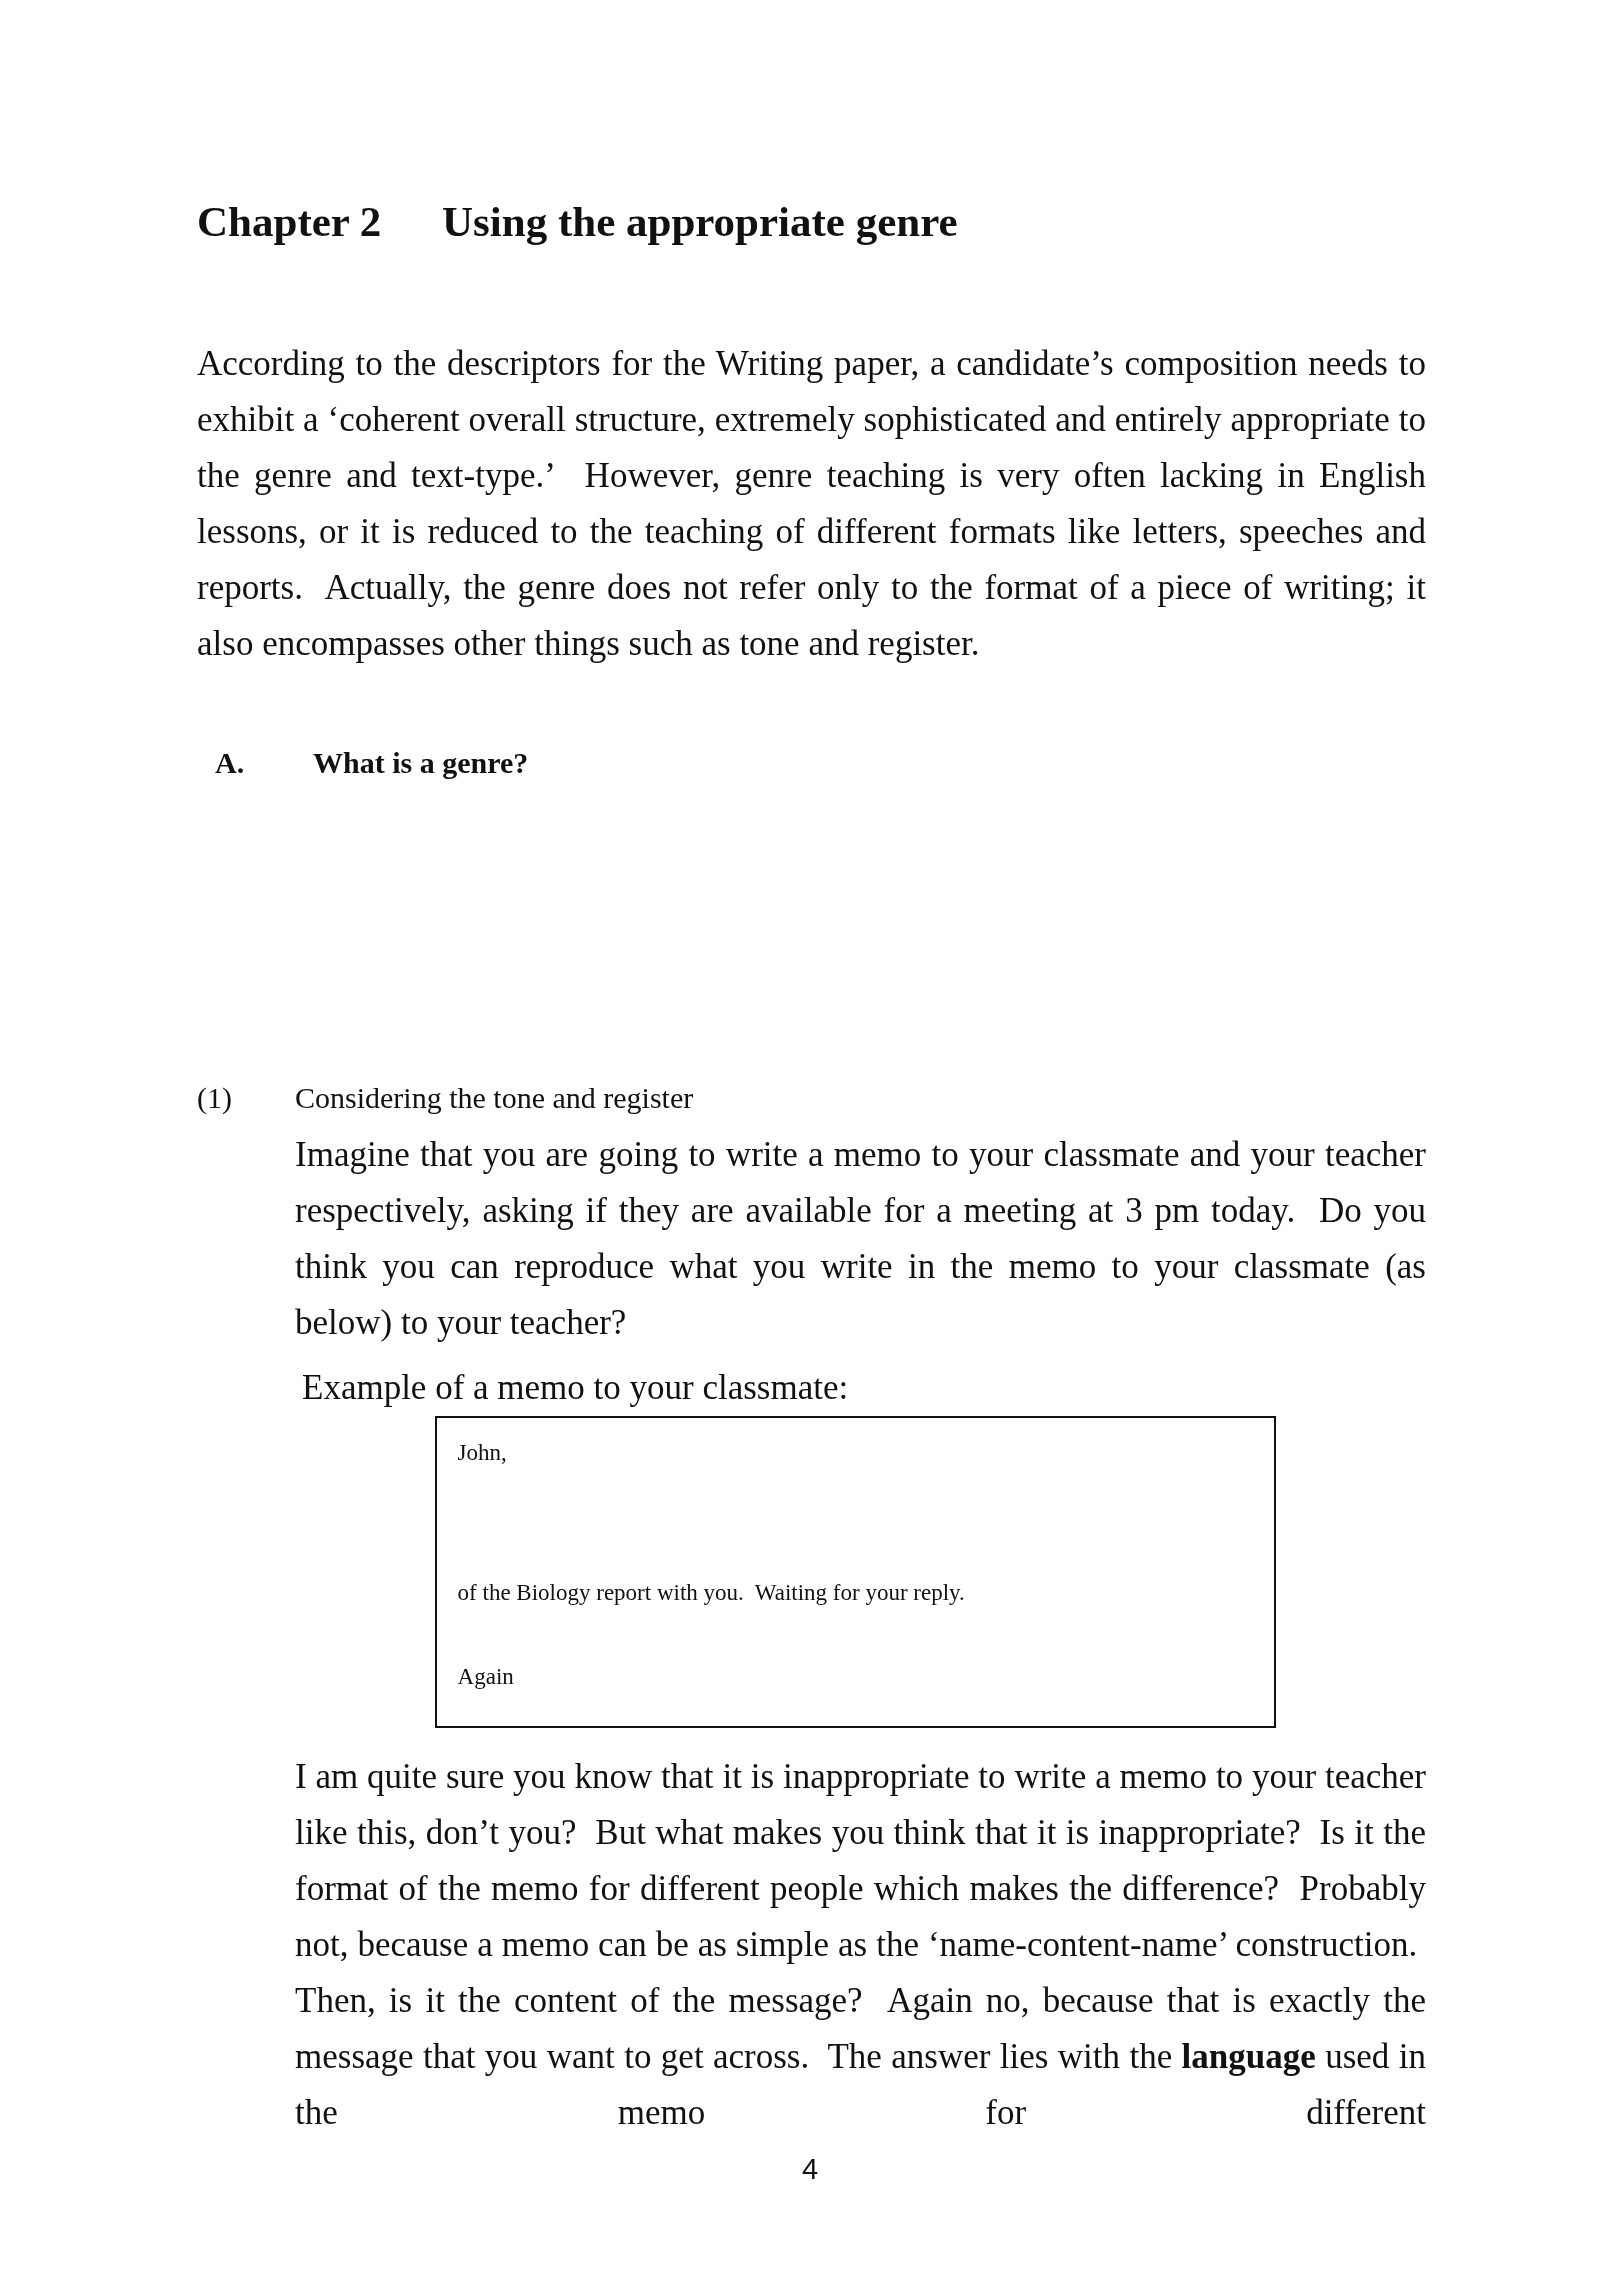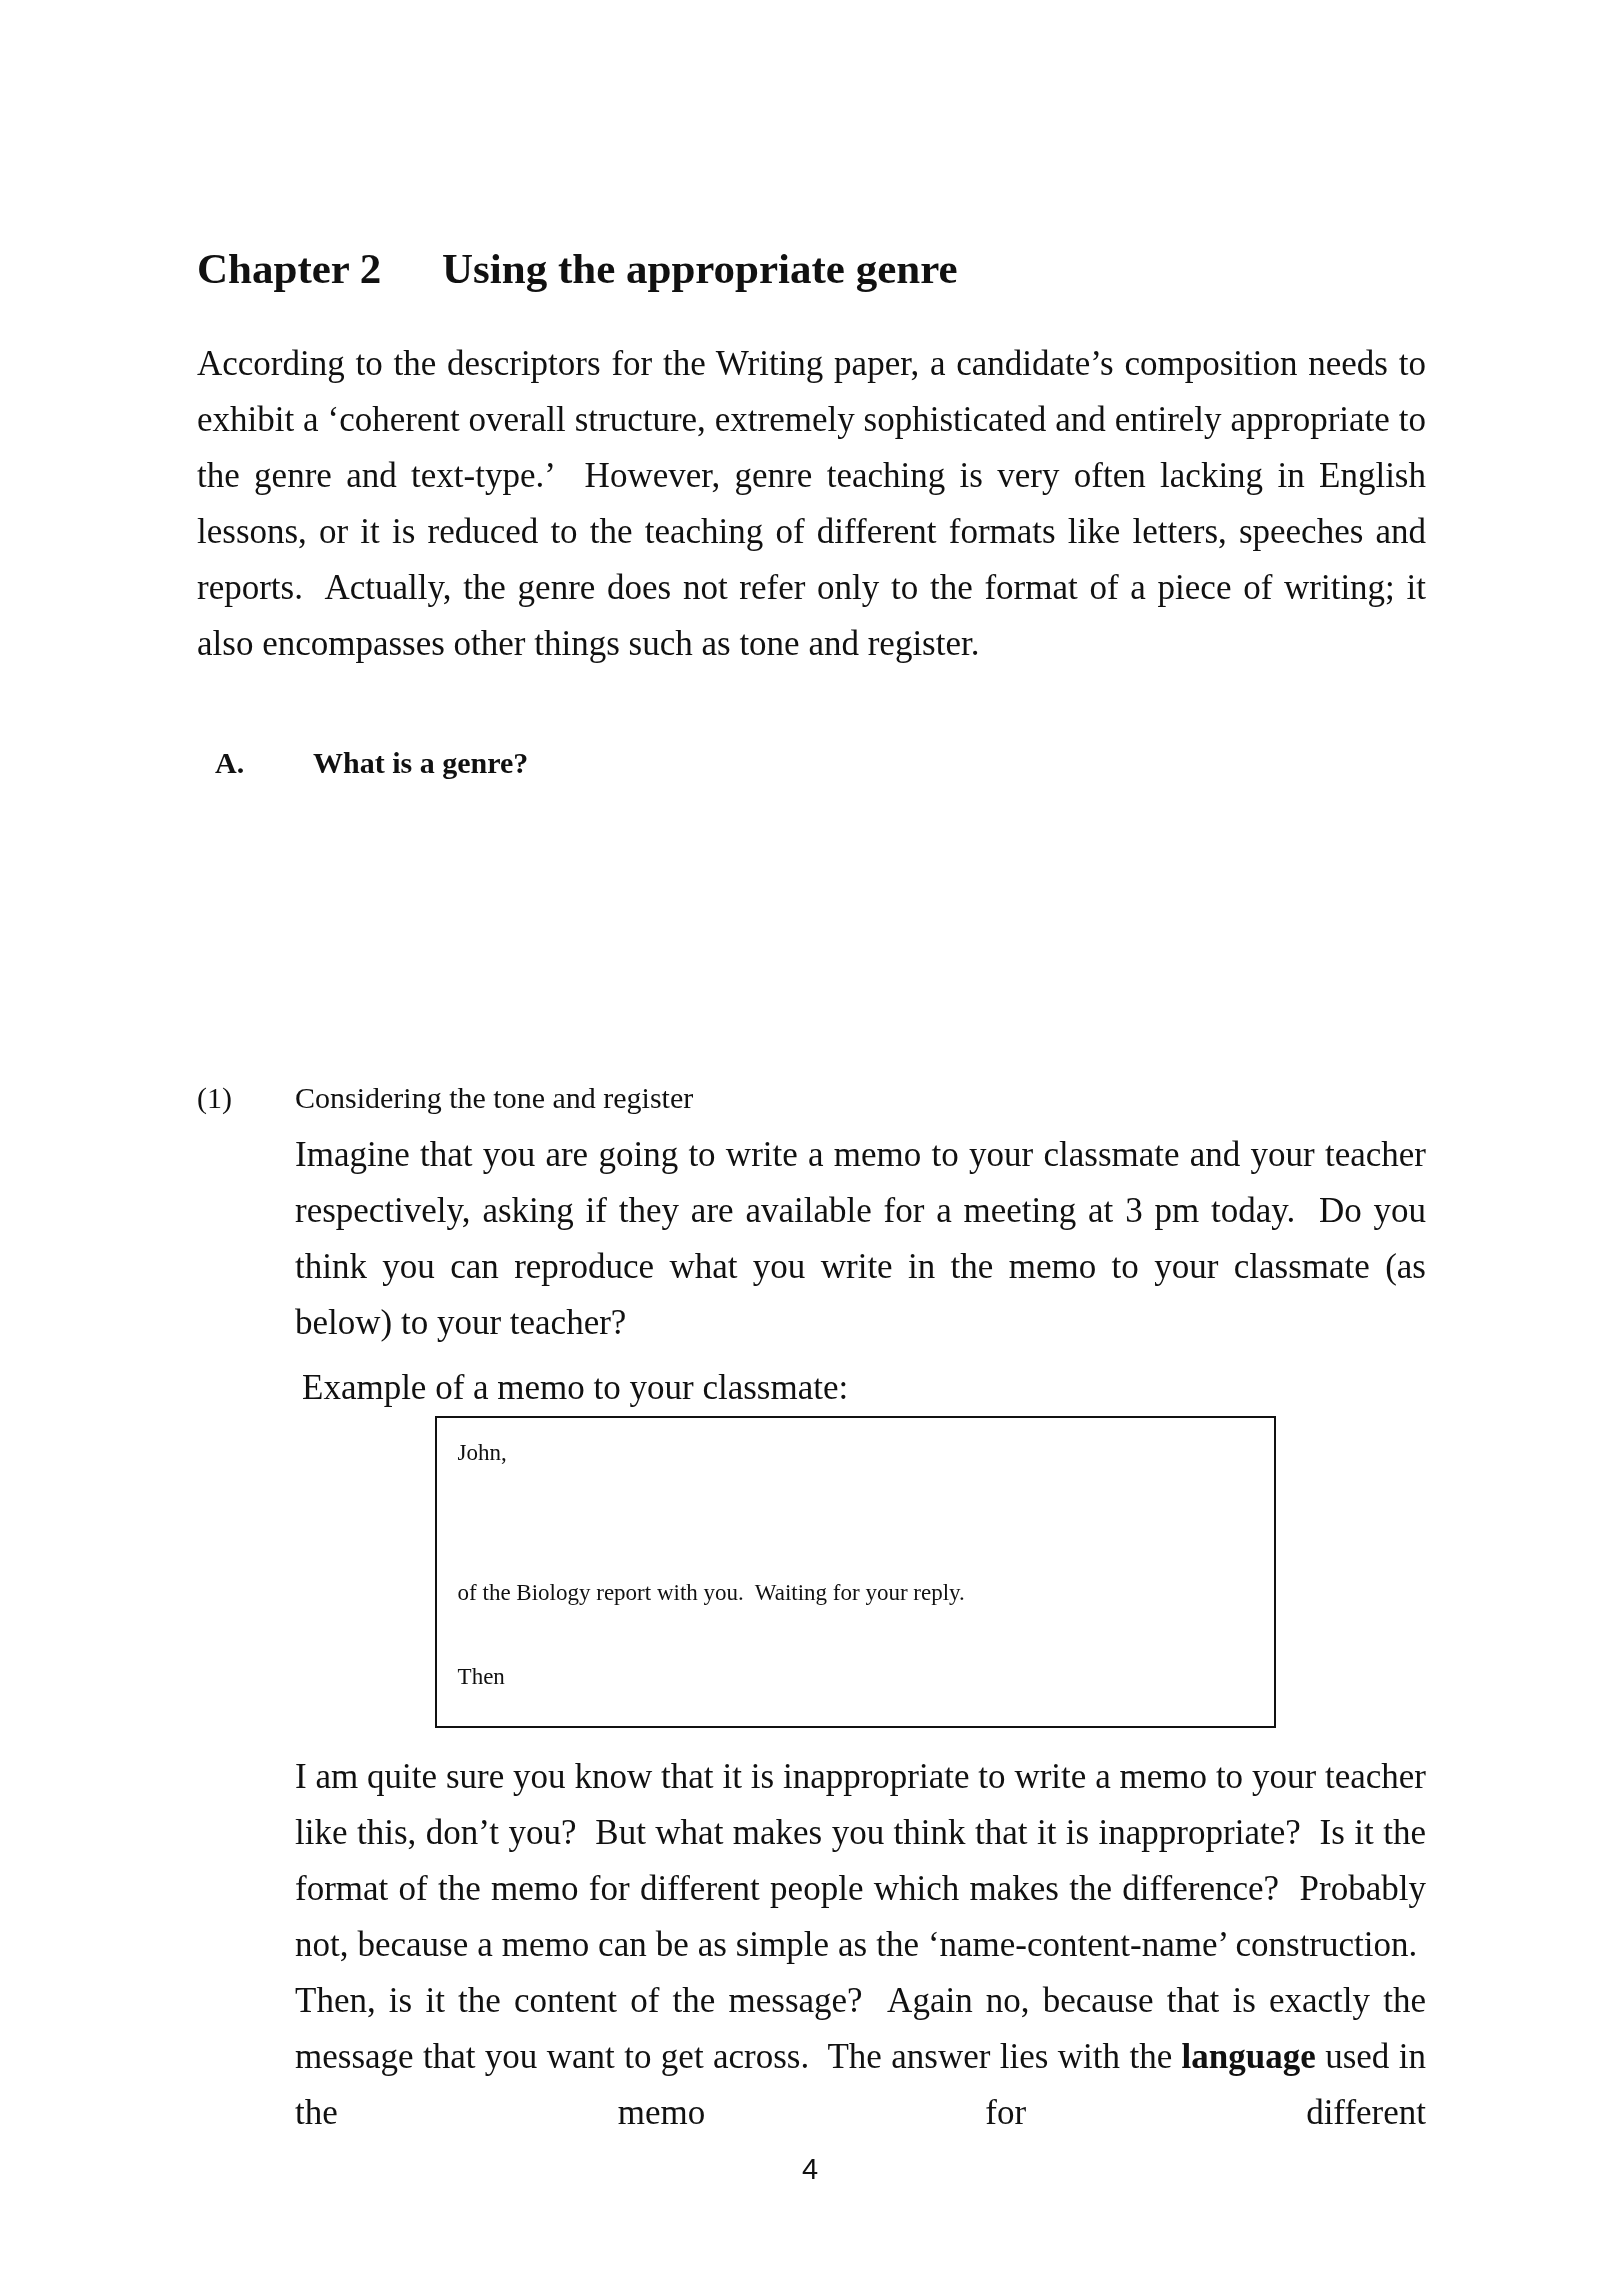--- a/index.html
+++ b/index.html
@@ -6,21 +6,21 @@
     body {
       width: 1620px; height: 2293px; position: relative; overflow: hidden;
       font-family: "Liberation Serif", "DejaVu Serif", serif;
       color: #111111;
     }
     .page { position: absolute; left: 0; top: 0; width: 1620px; height: 2293px; }
     .chapter-title {
       position: absolute; left: 197px; top: 192px;
       font-size: 43px; font-weight: bold; line-height: 59px; white-space: nowrap;
     }
-    .chapter-title .num { display: inline-block; width: 245px; margin-top: 47px; }
+    .chapter-title .num { display: inline-block; width: 245px; }
     .para {
       position: absolute; left: 197px; width: 1229px;
       font-size: 35px; line-height: 56px; text-align: justify;
     }
     .indent { left: 295px; width: 1131px; }
     .section-head {
       position: absolute; left: 215px; top: 735px;
       font-size: 30px; font-weight: bold; line-height: 56px; white-space: nowrap;
     }
     .section-head .letter { display: inline-block; width: 98px; }
@@ -62,21 +62,21 @@
     <span class="num">(1)</span><span>Considering the tone and register</span>
   </div>
 
   <p class="para indent" style="top:1127px; margin:0;">Imagine that you are going to write a memo to your classmate and your teacher respectively, asking if they are available for a meeting at 3 pm today.&nbsp; Do you think you can reproduce what you write in the memo to your classmate (as below) to your teacher?</p>
 
   <p class="para indent" style="top:1353px; margin:7px; text-align:left;">Example of a memo to your classmate:</p>
 
   <div class="memo-box">
     <div class="memo-line" style="top:6.9px;">John,</div>
     <div class="memo-line" style="top:147px;">of the Biology report with you.&nbsp; Waiting for your reply.</div>
-    <div class="memo-line" style="top:231px;">Then</div>
+    <div class="memo-line" style="top:231px;">Again</div>
   </div>
 
   <p class="para indent" style="top:1749px; margin:0; text-align-last: justify;"><span>I am quite sure you know that it is inappropriate to write a memo to your teacher like this, don’t you?&nbsp; But what makes you think that it is inappropriate?&nbsp; Is it the format of the memo for different people which makes the difference?&nbsp; Probably not, because a memo can be as simple as the ‘name-content-name’ construction.&nbsp; Then, is it the content of the message?&nbsp; Again no, because that is exactly the message that you want to get across.&nbsp; The answer lies with the </span><b>language</b><span> used in the memo for different</span></p>
 
   <div class="page-number">4</div>
 
 </div>
 
 
 </body></html>

